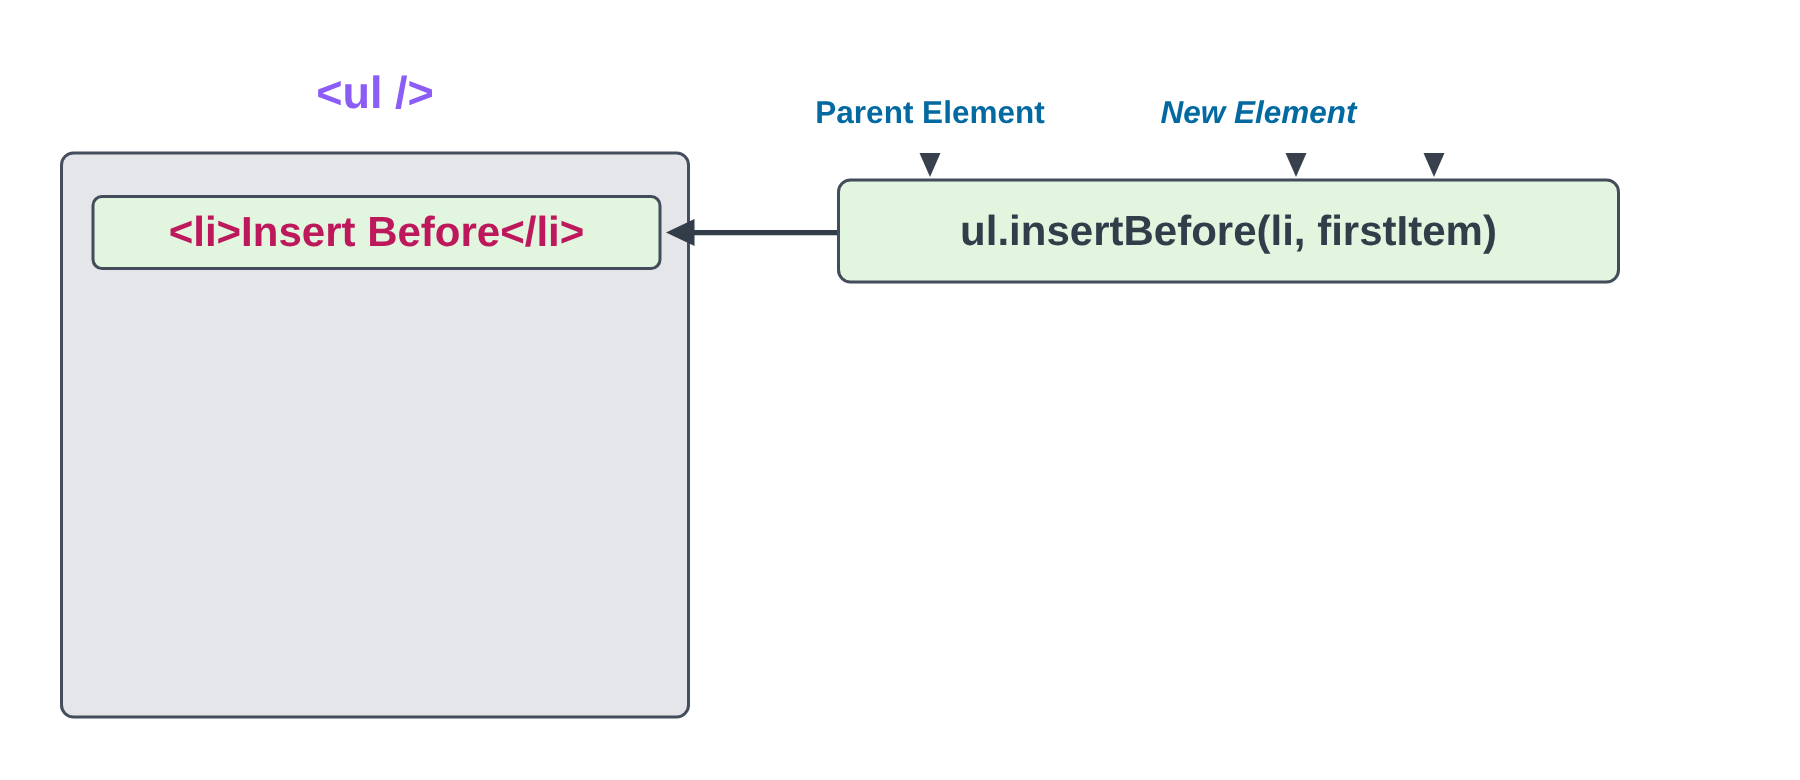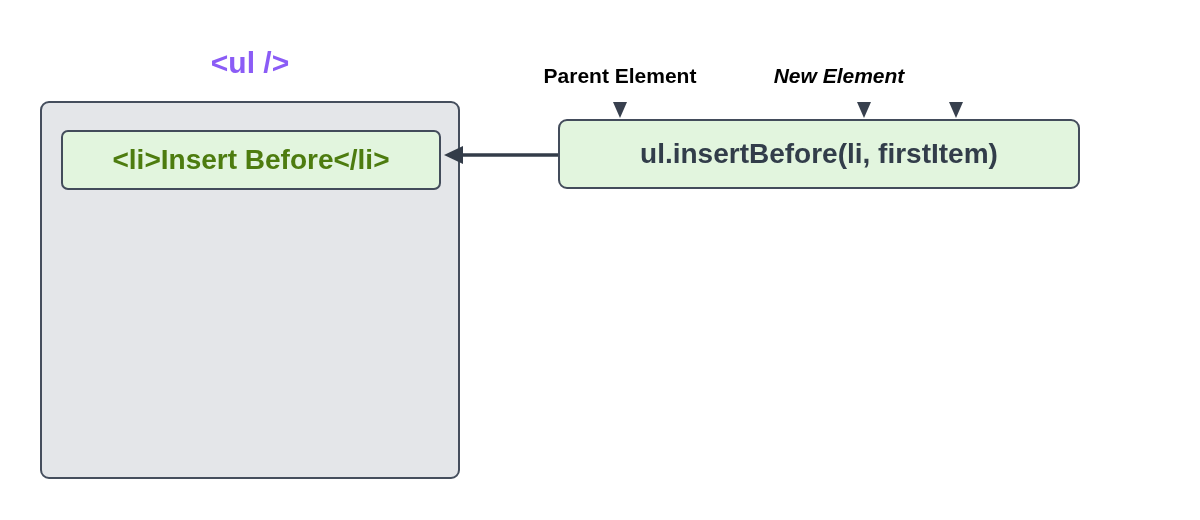--- a/index.html
+++ b/index.html
@@ -35,47 +35,47 @@
     height: 378px;
     background: #e4e6e9;
     border: 2px solid #454e5d;
     border-radius: 9px;
     box-sizing: border-box;
   }
   .li-item {
     position: absolute;
     left: 19px;
     width: 380px;
-    height: 60px;
+    height: 50px;
     border: 2px solid #434c5b;
     border-radius: 7px;
     box-sizing: border-box;
     display: flex;
     align-items: center;
     justify-content: center;
     font-size: 28px;
     font-weight: bold;
-    color: #4d7c0f;
+    color: #be185d;
     white-space: nowrap;
   }
   .li-item.green { background: #e2f5de; }
   .li-item.blue  { background: #edf2fb; }
   .li-item:nth-child(1) { top: 27px;  }
   .li-item:nth-child(2) { top: 117px; }
   .li-item:nth-child(3) { top: 206px; }
   .li-item:nth-child(4) { top: 298px; }
 
   
   .annotation-label {
     position: absolute;
     top: 64px;
     transform: translateX(-50%);
     font-size: 21px;
     font-weight: bold;
-    color: #000000;
+    color: #0369a1;
     white-space: nowrap;
   }
   .label-parent    { left: 620px;  }
   .label-new       { left: 839px; font-style: italic;  }
   .label-reference { left: 1042px; }
 
   .pointer-triangle {
     position: absolute;
     top: 102px;
     width: 0;

